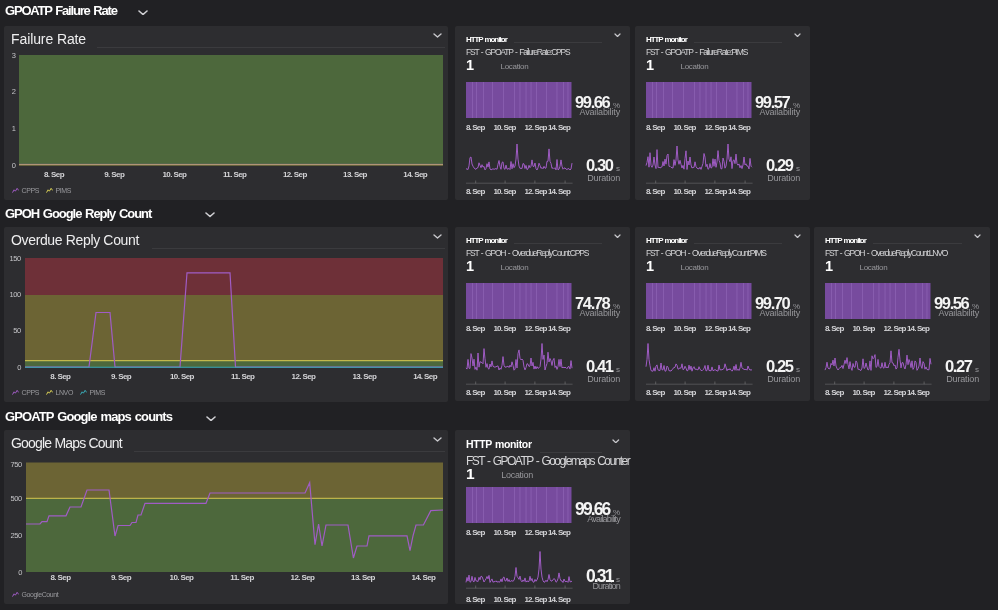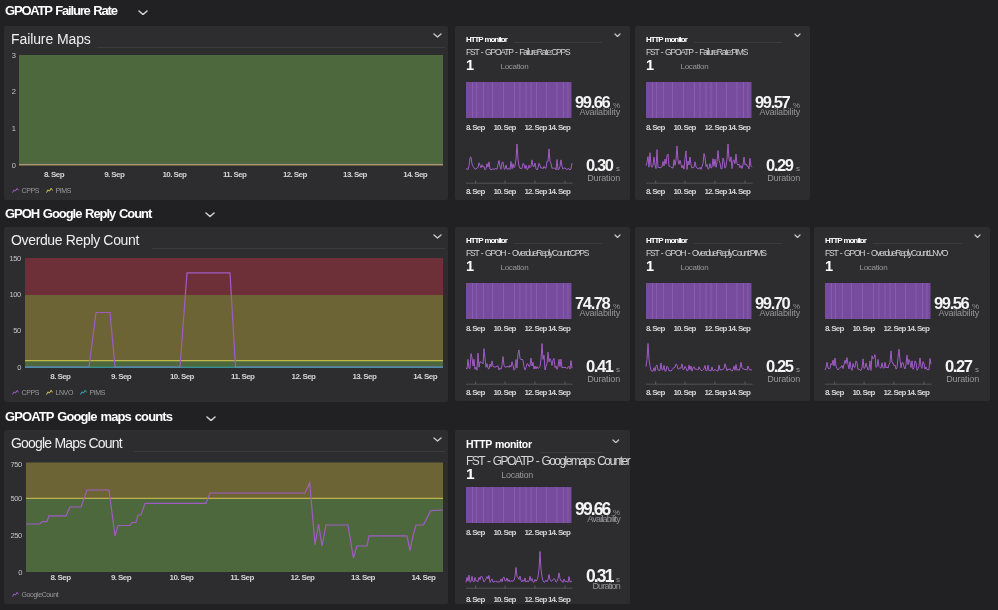--- a/index.html
+++ b/index.html
@@ -29,21 +29,21 @@
 <div class="sec" style="top:205.5px;left:5px;letter-spacing:-1.05px">GPOH Google Reply Count</div>
 <svg style="position:absolute;left:205px;top:212.0px" width="10" height="5.5" viewBox="0 0 10 5.5">
     <path d="M1 1 L5.0 4.5 L9 1" stroke="#d0d0d4" stroke-width="1.6" fill="none" stroke-linecap="round" stroke-linejoin="round"></path>
   </svg>
 <div class="sec" style="top:409px;left:5px;letter-spacing:-0.9px">GPOATP Google maps counts</div>
 <svg style="position:absolute;left:206px;top:415.5px" width="10" height="5.5" viewBox="0 0 10 5.5">
     <path d="M1 1 L5.0 4.5 L9 1" stroke="#d0d0d4" stroke-width="1.6" fill="none" stroke-linecap="round" stroke-linejoin="round"></path>
   </svg>
 
 <div class="panel" style="left:4px;top:26px;width:444px;height:174px">
-  <div class="ptitle-big" style="letter-spacing:-0.1px">Failure Maps</div>
+  <div class="ptitle-big" style="letter-spacing:-0.1px">Failure Rate</div>
   <div style="position:absolute;left:93px;top:20.5px;right:3px;height:1px;background:rgba(255,255,255,0.07)"></div>
   <svg style="position:absolute;left:429px;top:6.5px" width="9" height="5" viewBox="0 0 9 5">
       <path d="M1 1 L4.5 4 L8 1" stroke="#c8c8cc" stroke-width="1.4" fill="none" stroke-linecap="round" stroke-linejoin="round"></path>
     </svg>
   <svg style="position:absolute;left:0;top:0" width="444" height="174" viewBox="0 0 444 174">
 <rect x="15" y="29" width="424" height="110" fill="#4d683c"></rect>
 <path d="M15 138.4 L439 138.4" stroke="#a05cc5" stroke-width="1"></path>
 <path d="M15 138.9 L439 138.9" stroke="#c0b94f" stroke-width="1"></path>
 <text x="11.5" y="31.6" text-anchor="end" class="ylab">3</text>
       <text x="11.5" y="68.3" text-anchor="end" class="ylab">2</text>

